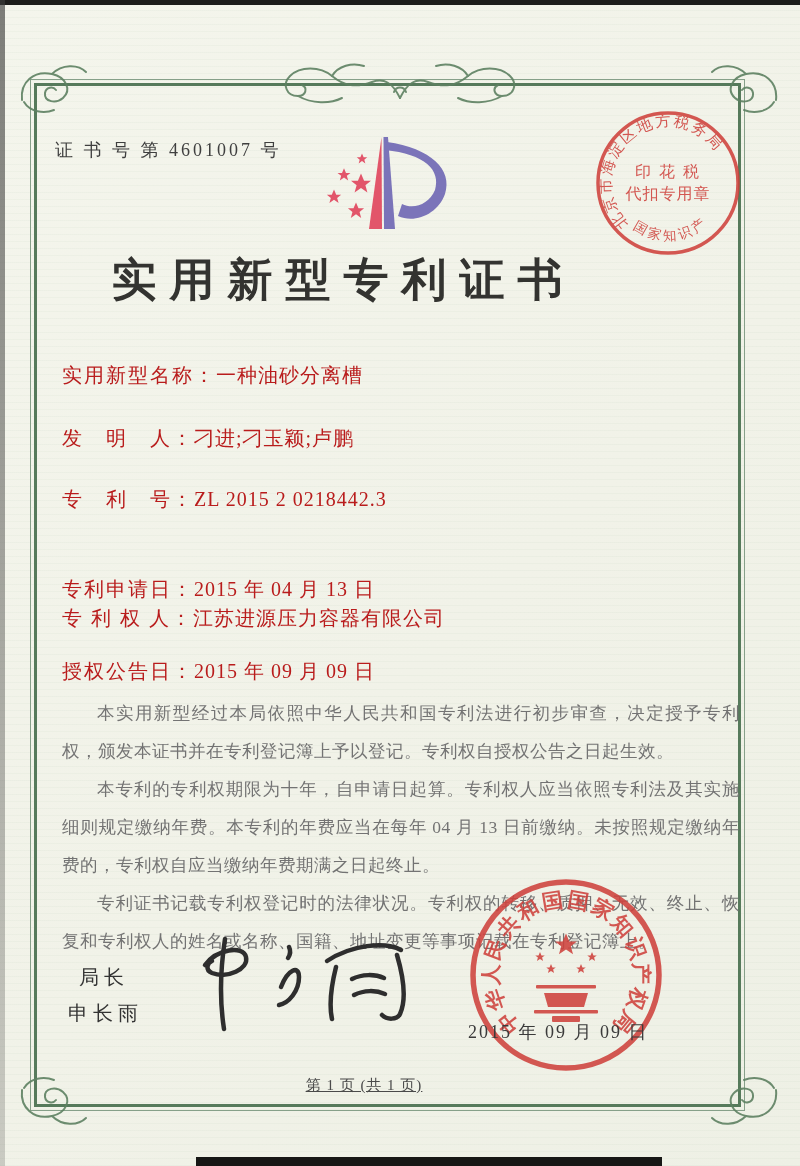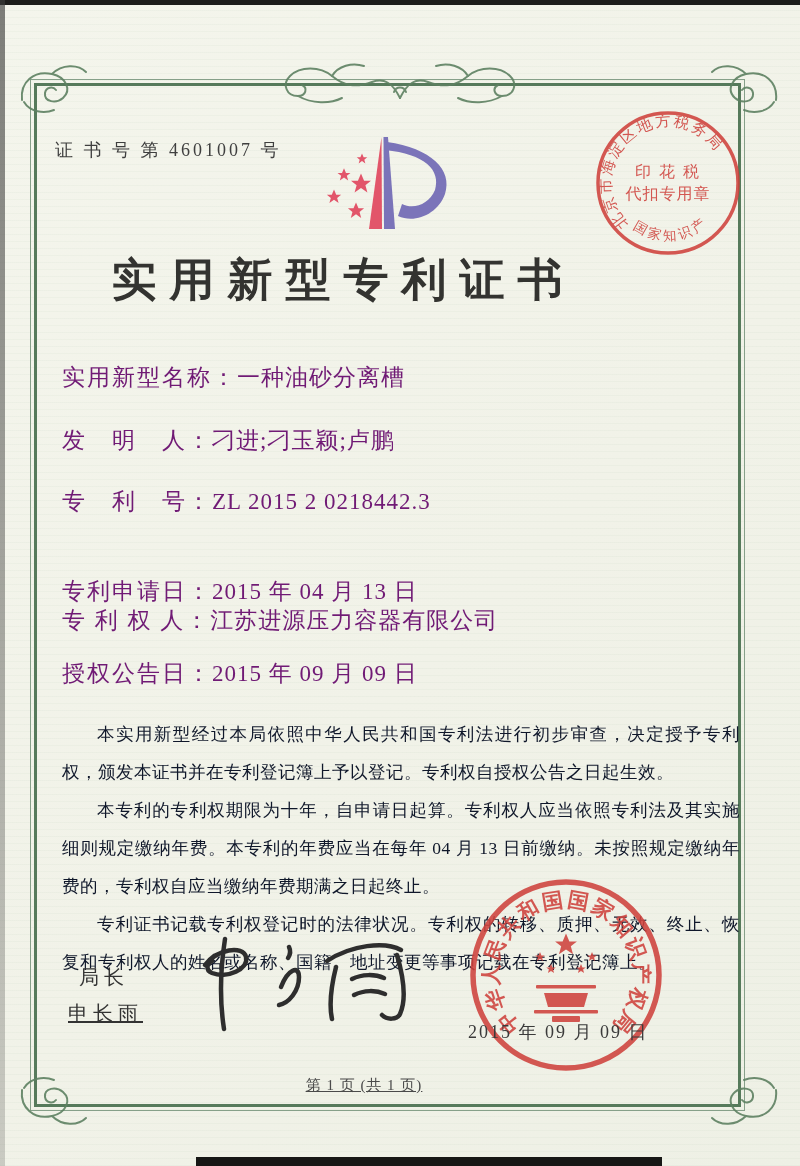--- a/index.html
+++ b/index.html
@@ -13,26 +13,26 @@
   .edge-left{position:absolute;left:0;top:0;width:5px;height:1166px;background:linear-gradient(180deg,rgba(60,60,58,.65),rgba(130,130,125,.35));}
   .edge-bottom{position:absolute;left:196px;top:1157px;width:466px;height:9px;background:#171715;}
   .edge-right{position:absolute;right:0;top:0;width:3px;height:1166px;background:rgba(120,120,115,.25);}
   
   .frame-outer{position:absolute;left:30px;top:79px;width:713px;height:1030px;border:1px solid #86a089;}
   .frame-inner{position:absolute;inset:3px;border:3px solid #567a5b;}
   .ornament{position:absolute;color:#5e8162;}
   
   .cert-no{position:absolute;left:55px;top:138px;font-size:18px;letter-spacing:3px;color:#3f3f3f;}
   .title{position:absolute;left:0;top:250px;width:687px;text-align:center;font-size:45px;font-weight:700;letter-spacing:13px;color:#333330;}
-  .field{position:absolute;left:62px;font-size:23px;color:#701a75;letter-spacing:1px;white-space:nowrap;}
+  .field{position:absolute;left:62px;font-size:20px;color:#b91c1c;letter-spacing:1px;white-space:nowrap;}
   .field .lab{letter-spacing:2px;}
-  .body-text{position:absolute;left:62px;top:715px;width:678px;color:#0f172a;}
+  .body-text{position:absolute;left:62px;top:694px;width:678px;color:#737373;}
   .body-text p{margin:0;font-size:17.5px;line-height:38px;text-align:justify;text-indent:2em;letter-spacing:0.5px;}
   .issuer-title{position:absolute;left:79px;top:964px;font-size:20px;letter-spacing:5px;color:#333;}
-  .issuer-name{position:absolute;left:68px;top:1000px;font-size:20px;letter-spacing:5px;color:#333;text-decoration:underline;}
+  .issuer-name{position:absolute;left:68px;top:1000px;font-size:20px;letter-spacing:5px;color:#333;}
   .seal-date{position:absolute;left:468px;top:1020px;font-size:18px;letter-spacing:2px;color:#3a3a3a;}
   .footer{position:absolute;left:0;top:1076px;width:728px;text-align:center;font-size:15px;letter-spacing:1px;color:#4a4a4a;text-decoration:underline;}
   .stamp{position:absolute;opacity:0.88;}
   svg text{font-family:"Liberation Serif","DejaVu Serif",serif;}
 </style>
 </head>
 <body>
 
 <div class="scan">
   <div class="paper"></div>

